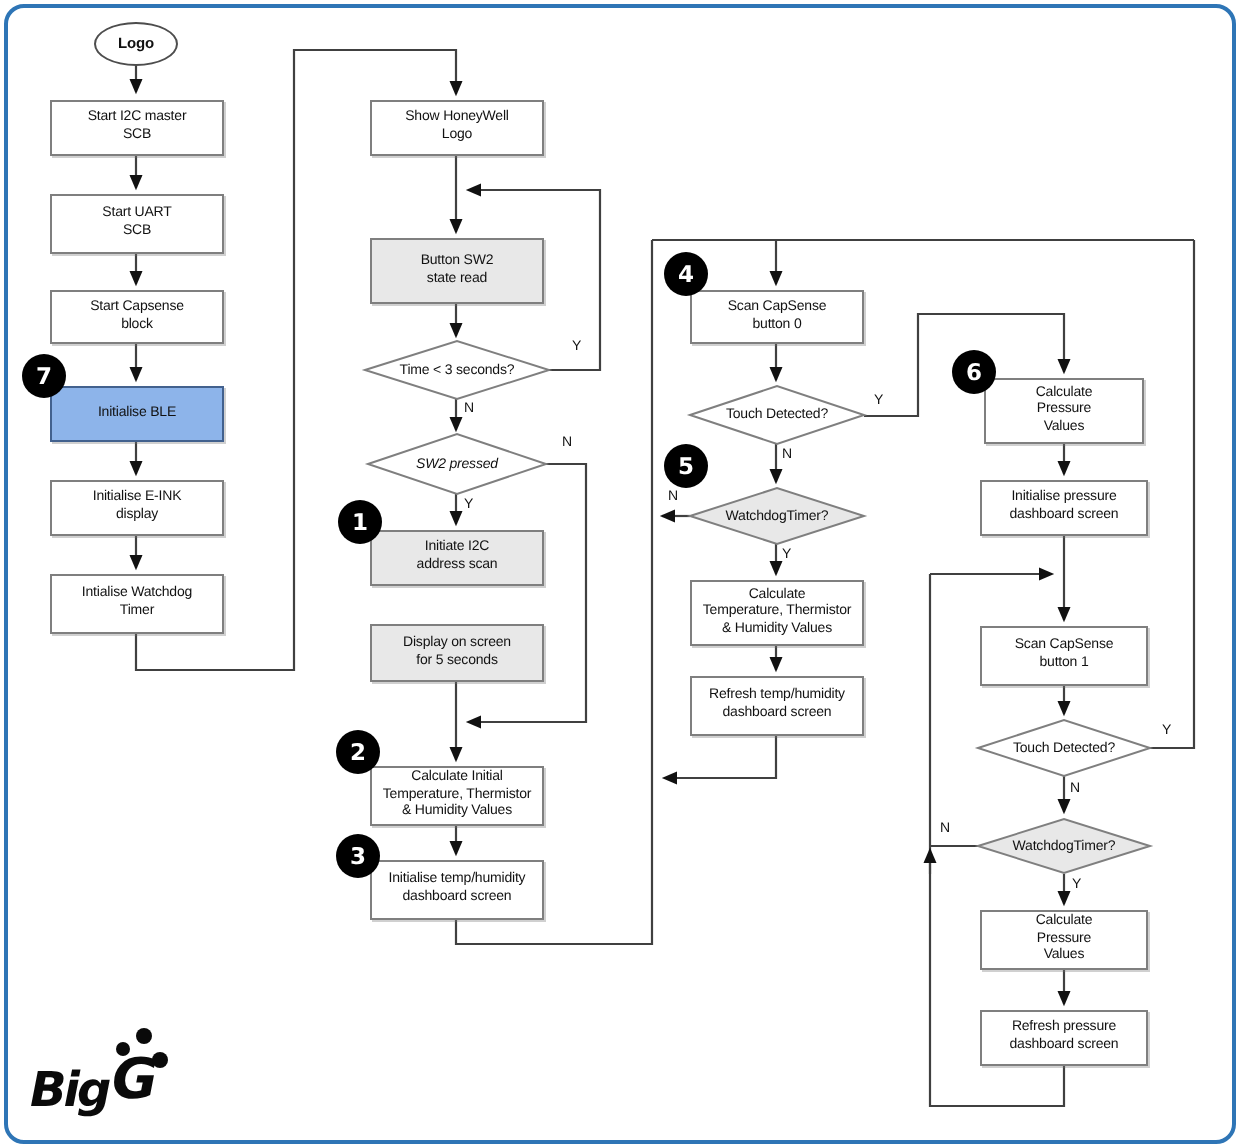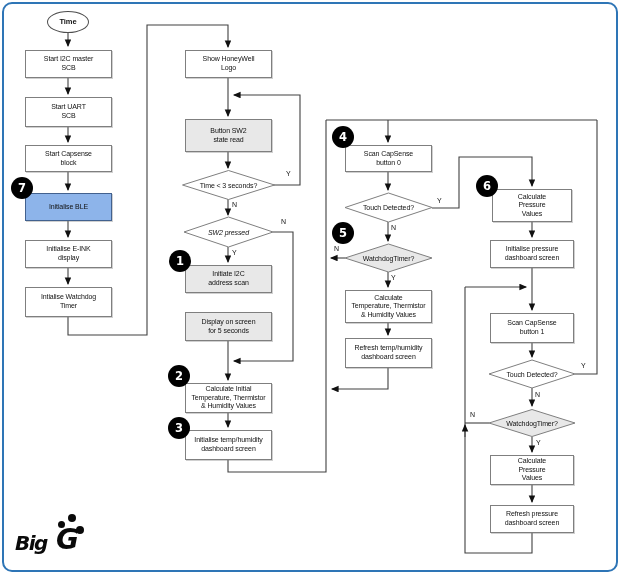--- a/index.html
+++ b/index.html
@@ -22,21 +22,21 @@
     position:absolute;display:flex;align-items:center;justify-content:center;text-align:center;
     font-size:7px;letter-spacing:-0.1px;color:#111;white-space:pre-line;pointer-events:none;
   }
   .it{font-style:italic;}
   .yn{position:absolute;font-size:7px;color:#111;}
   .badge{
     position:absolute;width:22px;height:22px;border-radius:50%;background:#000;color:#fff;
     display:flex;align-items:center;justify-content:center;
     font-size:11.5px;font-weight:bold;font-family:"DejaVu Sans",sans-serif;
   }
-  .logo-big{position:absolute;left:15px;top:531px;font-size:20px;font-weight:900;font-style:italic;
+  .logo-big{position:absolute;left:15px;top:531px;font-size:24px;font-weight:900;font-style:italic;
     letter-spacing:-1.5px;color:#0a0a0a;font-family:"DejaVu Sans",sans-serif;}
   .logo-g{position:absolute;left:56px;top:523px;font-size:28px;font-weight:900;font-style:italic;
     letter-spacing:-1px;color:#0a0a0a;font-family:"DejaVu Sans",sans-serif;}
   .dot{position:absolute;background:#0a0a0a;border-radius:50%;}
 </style>
 </head>
 <body>
 
 <div id="stage">
 
@@ -87,21 +87,21 @@
     <g stroke="#7f7f7f" stroke-width="1">
       <polygon points="182.5,185 228.5,170.5 274.5,185 228.5,199.5" fill="#ffffff"></polygon>
       <polygon points="184,232 228.5,217 273,232 228.5,247" fill="#ffffff"></polygon>
       <polygon points="345,207.5 388.5,193 432,207.5 388.5,222" fill="#ffffff"></polygon>
       <polygon points="345,258 388.5,244 432,258 388.5,272" fill="#e8e8e8"></polygon>
       <polygon points="489,374 532,360 575,374 532,388" fill="#ffffff"></polygon>
       <polygon points="489,423 532,409.5 575,423 532,436.5" fill="#e8e8e8"></polygon>
     </g>
   </svg>
 
-  <div class="node oval" style="left:47px;top:11px;width:42px;height:22px">Time</div>
+  <div class="node oval" style="left:47px;top:11px;width:42px;height:22px">Logo</div>
   <div class="node" style="left:25px;top:50px;width:87px;height:28px">Start I2C master
 SCB</div>
   <div class="node" style="left:25px;top:97px;width:87px;height:30px">Start UART
 SCB</div>
   <div class="node" style="left:25px;top:145px;width:87px;height:27px">Start Capsense
 block</div>
   <div class="node blue" style="left:25px;top:193px;width:87px;height:28px">Initialise BLE</div>
   <div class="node" style="left:25px;top:240px;width:87px;height:28px">Initialise E-INK
 display</div>
   <div class="node" style="left:25px;top:287px;width:87px;height:30px">Intialise Watchdog

